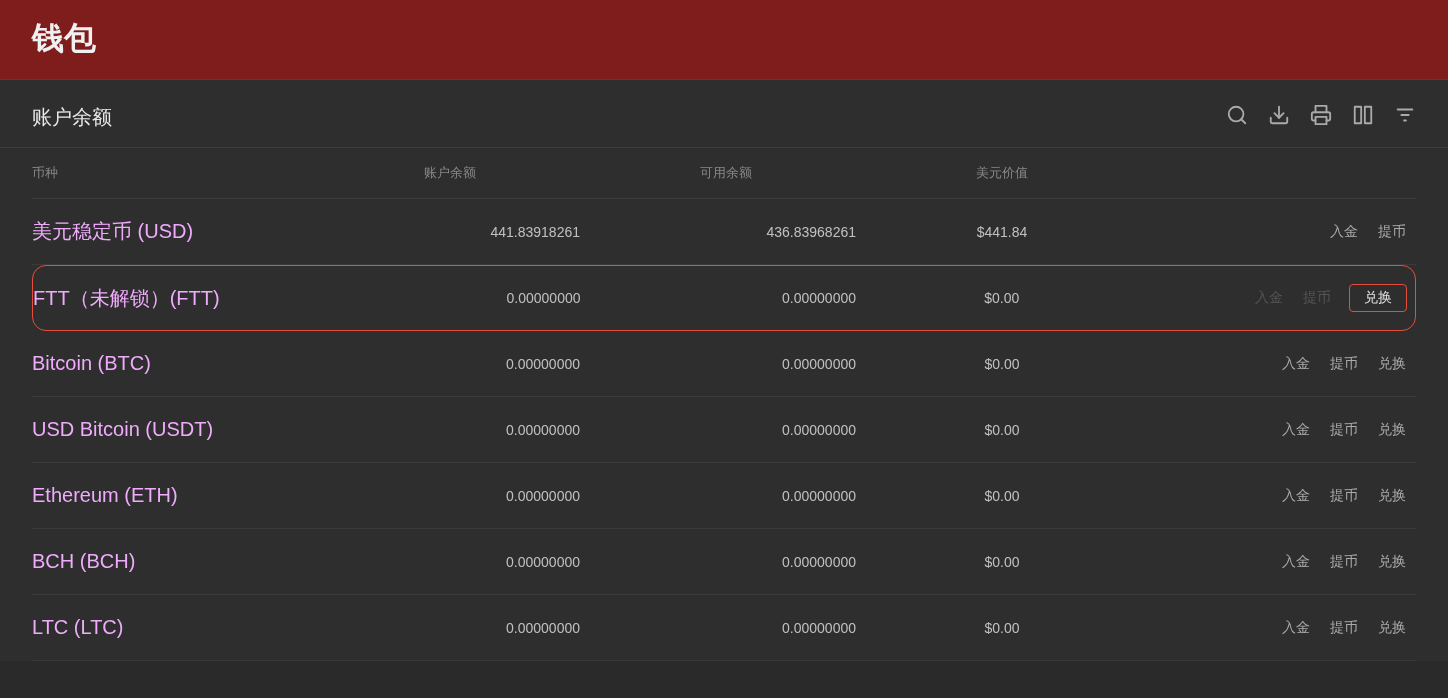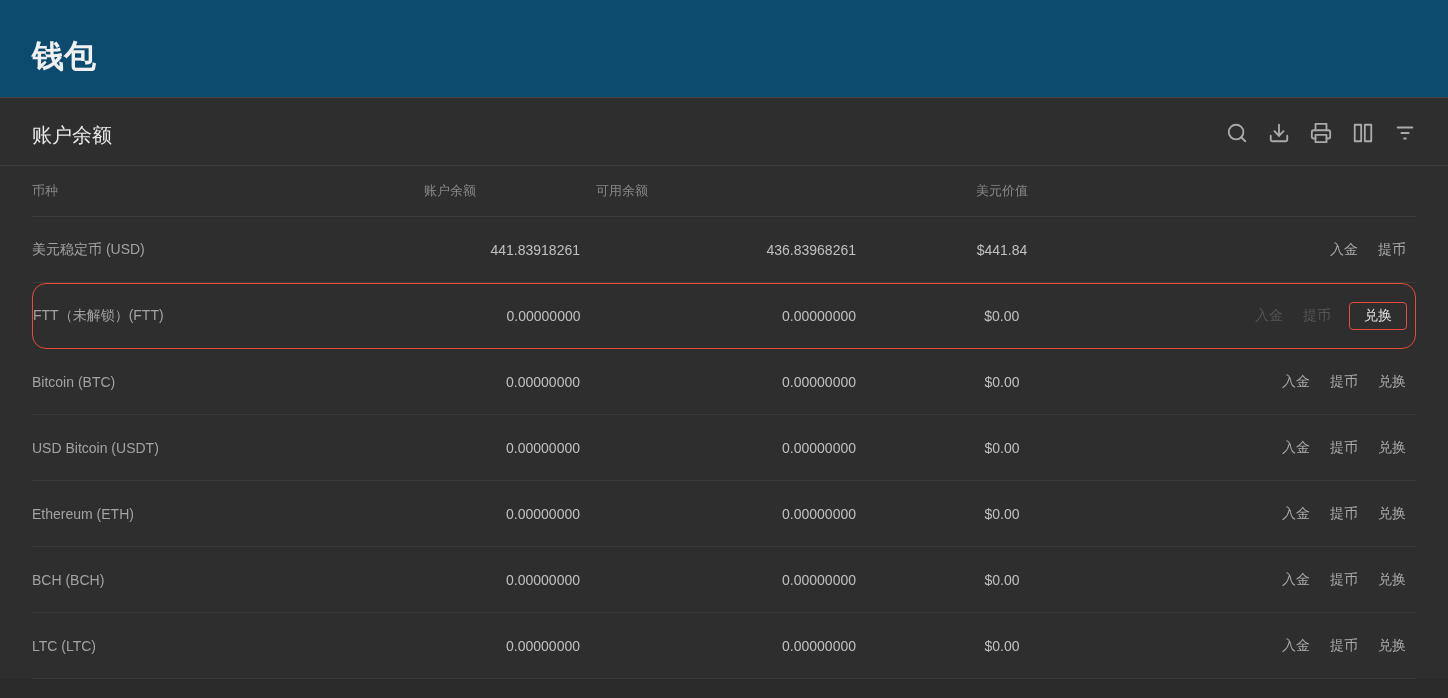--- a/index.html
+++ b/index.html
@@ -5,22 +5,22 @@
     * { box-sizing: border-box; margin: 0; padding: 0; }
     body {
       background-color: #2a2a2a;
       color: #e0e0e0;
       font-family: -apple-system, BlinkMacSystemFont, "PingFang SC", "Microsoft YaHei", sans-serif;
       width: 1448px;
       min-height: 698px;
     }
 
     .page-header {
-      background-color: #0c4a6e;
-      padding: 35px 32px 18px 32px;
+      background-color: #7f1d1d;
+      padding: 17px 32px 18px 32px;
       border-bottom: 1px solid #444;
     }
     .page-title {
       font-size: 32px;
       font-weight: 600;
       color: #f0f0f0;
     }
 
     .section {
       background-color: #2e2e2e;
@@ -59,37 +59,37 @@
       display: grid;
       grid-template-columns: 280px 1fr 1fr 1fr 1fr;
       padding: 12px 0;
       border-bottom: 1px solid #3d3d3d;
       color: #888;
       font-size: 13px;
     }
     .table-header-row .col { padding: 4px 8px; }
     .col-currency { padding-left: 0 !important; }
     .col-balance { text-align: center; }
-    .col-available { text-align: left; }
+    .col-available { text-align: center; }
     .col-usd { text-align: center; }
     .col-actions { text-align: right; }
 
     .table-row {
       display: grid;
       grid-template-columns: 280px 1fr 1fr 1fr 1fr;
       padding: 0;
       border-bottom: 1px solid #3a3a3a;
       align-items: center;
       min-height: 66px;
     }
     .table-row .col { padding: 18px 8px; }
     .table-row .col-currency {
       padding-left: 0;
-      font-size: 14px;
-      color: #a3a3a3;
+      font-size: 20px;
+      color: #f0abfc;
     }
     .table-row .col-balance,
     .table-row .col-available {
       text-align: right;
       font-size: 14px;
       color: #c0c0c0;
     }
     .table-row .col-usd {
       text-align: center;
       font-size: 14px;

